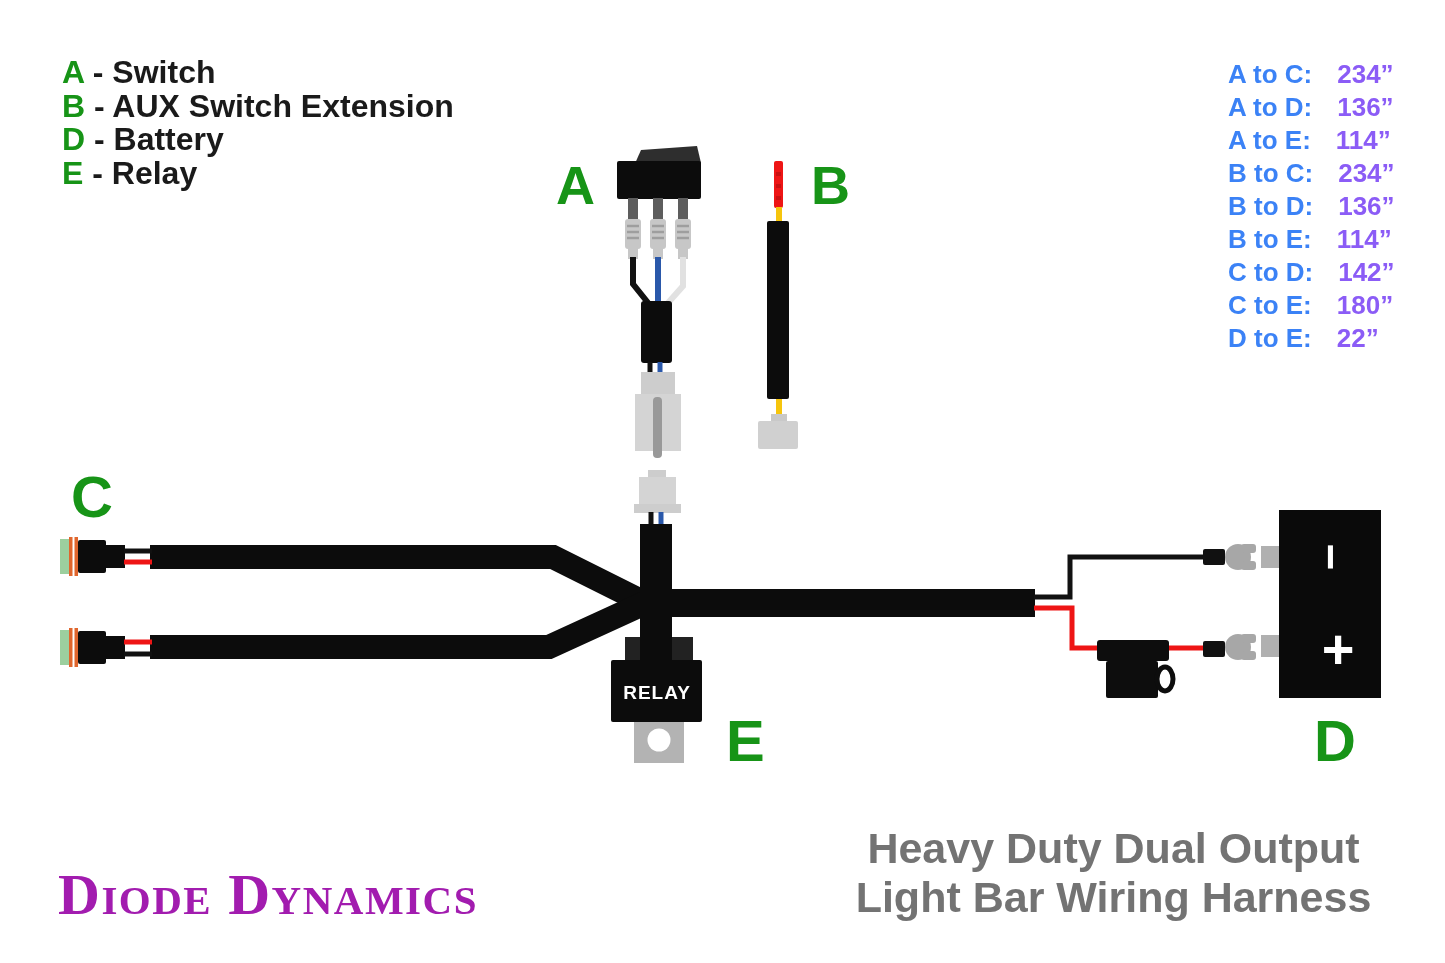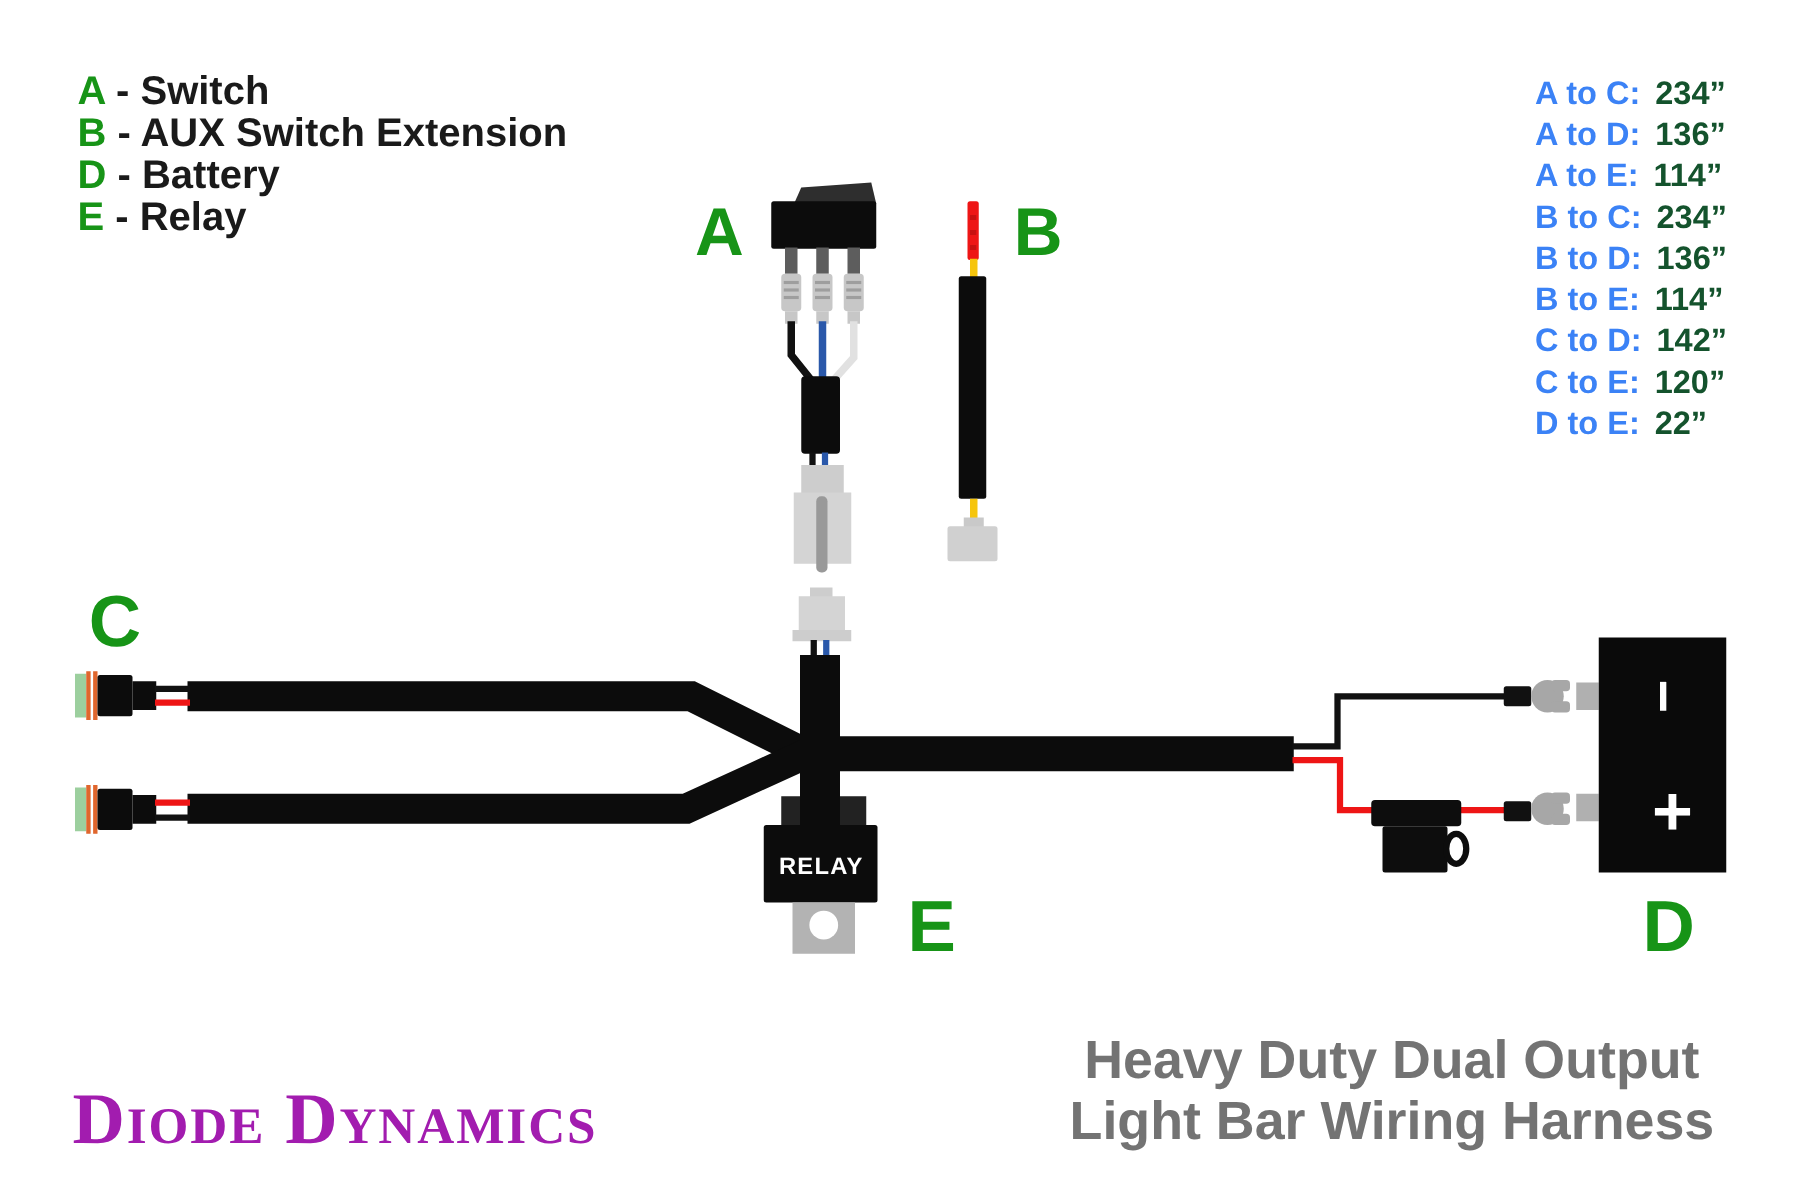--- a/index.html
+++ b/index.html
@@ -9,21 +9,21 @@
   }
   
   .legend{position:absolute;left:62px;top:56px;}
   .legend-row{font-size:32px;font-weight:700;line-height:33.6px;color:#1a1a1a;}
   .legend-key{color:#179417;}
   .legend-sep{white-space:pre;}
   
   .measurements{position:absolute;left:1228px;top:58px;}
   .meas-row{font-size:26px;font-weight:700;line-height:33px;}
   .meas-label{color:#3b82f6;}
-  .meas-value{color:#14532d;margin-left:12px;}
+  .meas-value{color:#8b5cf6;margin-left:25px;}
   
   .diagram{position:absolute;left:0;top:0;}
   .comp-label{fill:#179417;font-weight:700;font-family:"Liberation Sans",sans-serif;}
   .lbl-54{font-size:54px;}
   .lbl-58{font-size:58px;}
   .relay-text{fill:#ffffff;font-size:19px;font-weight:700;letter-spacing:1px;font-family:"Liberation Sans",sans-serif;}
   .batt-sym{fill:#ffffff;font-weight:700;font-family:"Liberation Sans",sans-serif;}
   
   .brand{
     position:absolute;left:58px;top:866px;
@@ -46,21 +46,21 @@
 </div>
 
 <div class="measurements">
   <div class="meas-row"><span class="meas-label">A to C:</span><span class="meas-value">234”</span></div>
   <div class="meas-row"><span class="meas-label">A to D:</span><span class="meas-value">136”</span></div>
   <div class="meas-row"><span class="meas-label">A to E:</span><span class="meas-value">114”</span></div>
   <div class="meas-row"><span class="meas-label">B to C:</span><span class="meas-value">234”</span></div>
   <div class="meas-row"><span class="meas-label">B to D:</span><span class="meas-value">136”</span></div>
   <div class="meas-row"><span class="meas-label">B to E:</span><span class="meas-value">114”</span></div>
   <div class="meas-row"><span class="meas-label">C to D:</span><span class="meas-value">142”</span></div>
-  <div class="meas-row"><span class="meas-label">C to E:</span><span class="meas-value">120”</span></div>
+  <div class="meas-row"><span class="meas-label">C to E:</span><span class="meas-value">180”</span></div>
   <div class="meas-row"><span class="meas-label">D to E:</span><span class="meas-value">22”</span></div>
 </div>
 
 <svg class="diagram" width="1445" height="963" viewBox="0 0 1445 963" xmlns="http://www.w3.org/2000/svg">
 
   <g>
     <polygon points="633,168 641,150 697,146 701,163" fill="#2e2e2e"></polygon>
     <rect x="617" y="161" width="84" height="38" rx="2" fill="#0c0c0c"></rect>
     <rect x="628" y="198" width="10" height="21" fill="#5d5d5d"></rect>
     <rect x="653" y="198" width="10" height="21" fill="#5d5d5d"></rect>

